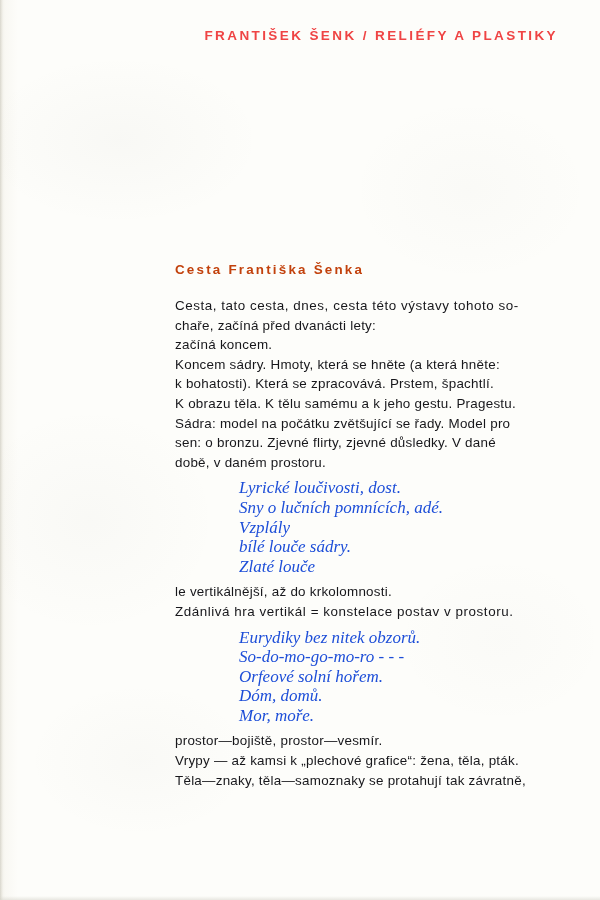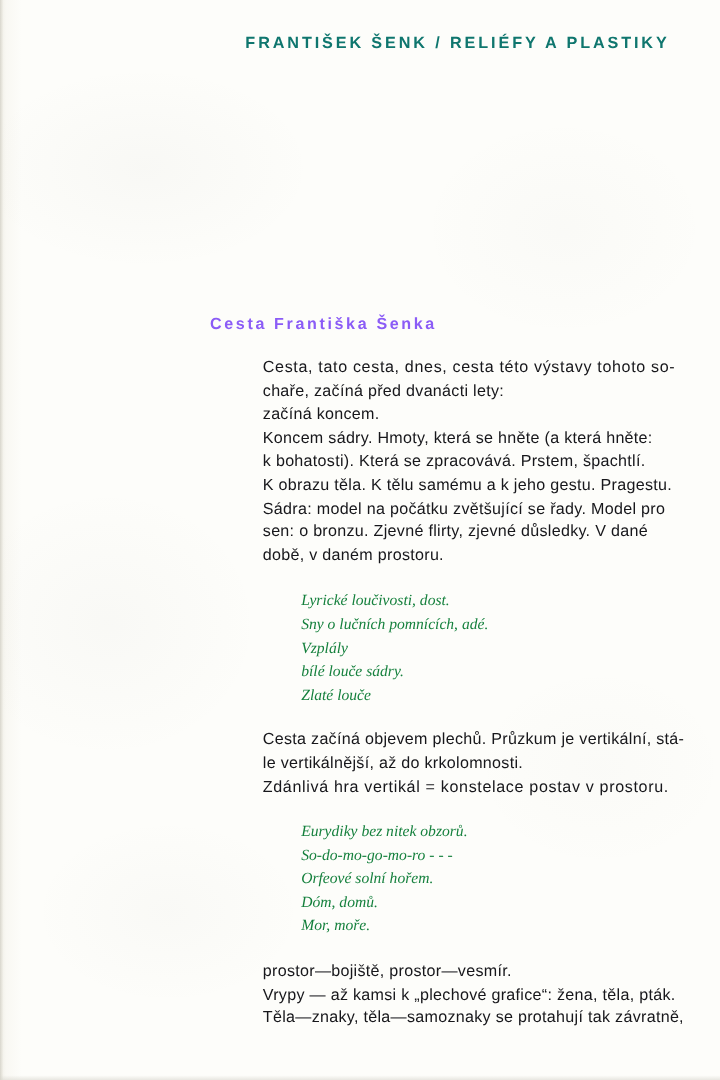--- a/index.html
+++ b/index.html
@@ -51,67 +51,66 @@
   .running-head {
     position: absolute;
     left: 0;
     top: 28px;
     width: 558px;
     text-align: right;
     font-family: "Liberation Sans", sans-serif;
     font-weight: bold;
     font-size: 13.5px;
     letter-spacing: 2.4px;
-    color: #0f766e;
+    color: #ef4444;
     white-space: nowrap;
   }
 
   
   .column {
     position: absolute;
     left: 175px;
     top: 262px;
     width: 367px;
     color: #17171b;
   }
 
   .section-title {
     font-family: "Liberation Sans", sans-serif;
     font-size: 13.4px;
     letter-spacing: 2.2px;
-    color: #8b5cf6;
+    color: #c2410c;
     margin: 0 0 19px 0;
     white-space: nowrap;
   }
 
   .prose {
     font-family: "Liberation Sans", sans-serif;
     font-size: 13.4px;
     line-height: 19.6px;
     letter-spacing: 0.25px;
     color: #17171b;
     margin: 0;
   }
   .prose .ln {
     display: block;
     white-space: nowrap;
-    margin-left: 44px;
   }
   
   .prose .ln.wide {
     letter-spacing: 0.55px;
   }
 
   .verse {
     font-family: "Liberation Serif", serif;
     font-style: italic;
-    font-size: 13px;
+    font-size: 17px;
     line-height: 19.6px;
-    color: #15803d;
-    margin: 12px;
+    color: #1d4ed8;
+    margin: 0;
     padding-left: 64px;
   }
   .verse .ln {
     display: block;
     white-space: nowrap;
   }
 
   .gap-sm { height: 6px; }
 </style>
 </head>
@@ -150,21 +149,20 @@
       <span class="ln">Lyrické loučivosti, dost.</span>
       <span class="ln">Sny o lučních pomnících, adé.</span>
       <span class="ln">Vzplály</span>
       <span class="ln">bílé louče sádry.</span>
       <span class="ln">Zlaté louče</span>
     </p>
 
     <div class="gap-sm"></div>
 
     <p class="prose">
-      <span class="ln">Cesta začíná objevem plechů. Průzkum je vertikální, stá-</span>
       <span class="ln">le vertikálnější, až do krkolomnosti.</span>
       <span class="ln wide">Zdánlivá hra vertikál = konstelace postav v prostoru.</span>
     </p>
 
     <div class="gap-sm"></div>
 
     <p class="verse">
       <span class="ln">Eurydiky bez nitek obzorů.</span>
       <span class="ln">So-do-mo-go-mo-ro - - -</span>
       <span class="ln">Orfeové solní hořem.</span>

